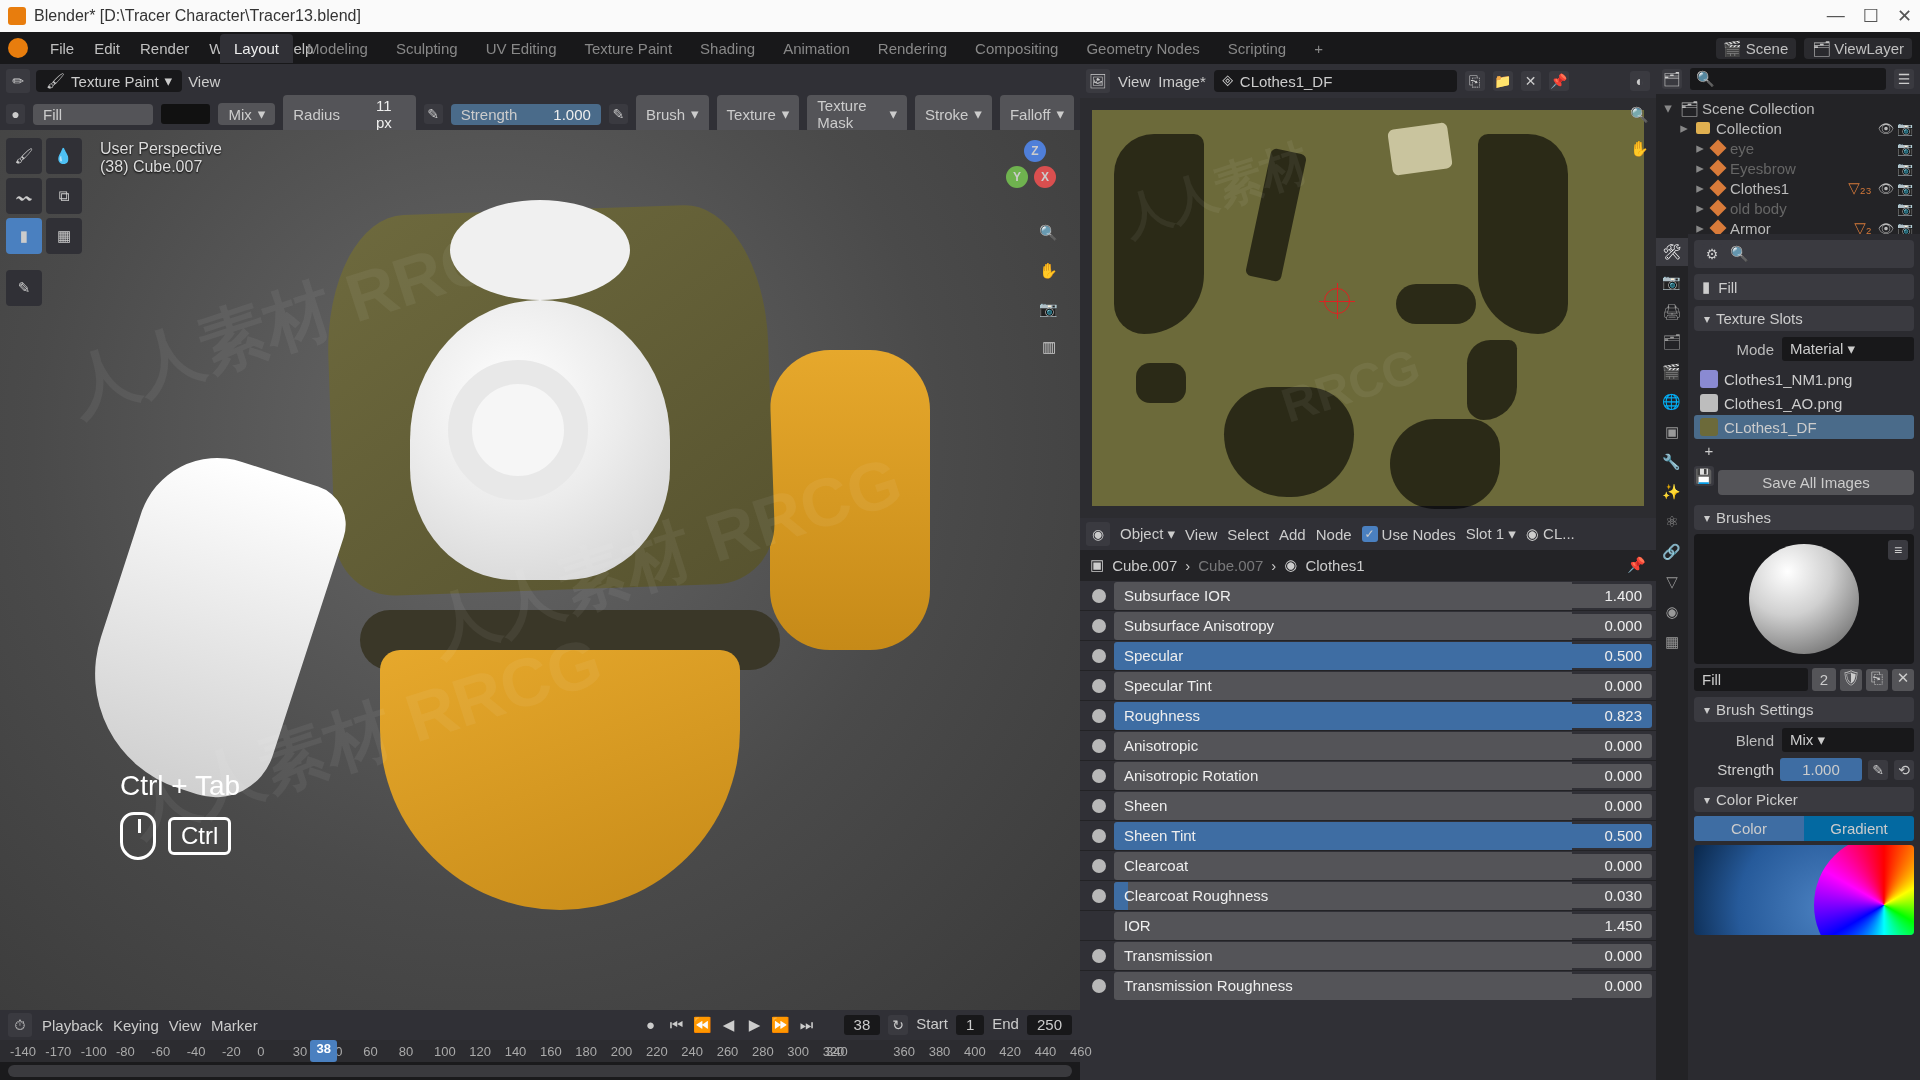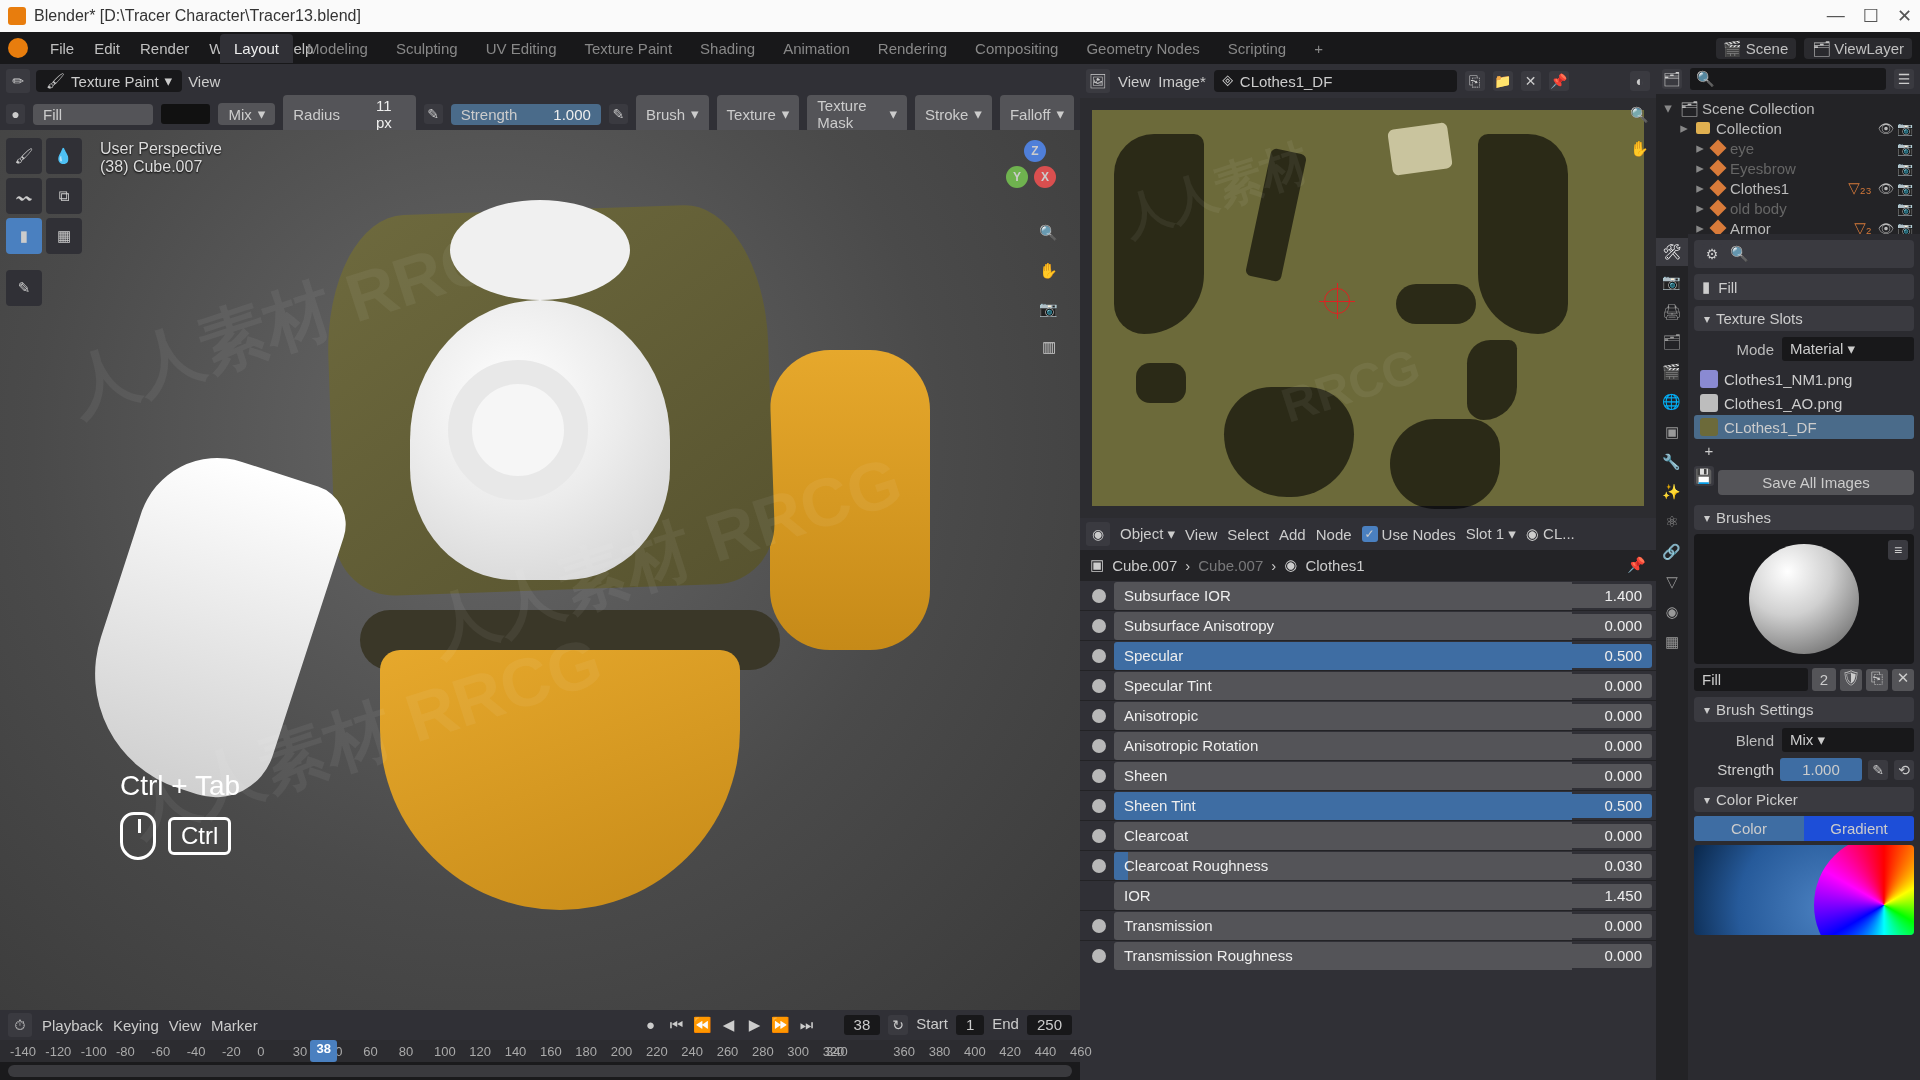--- a/index.html
+++ b/index.html
@@ -151,21 +151,21 @@
 .fill-row { display:flex; align-items:center; gap:4px; margin-top:4px;}
 .fill-row .nm { flex:1; background:#18181a; padding:3px 8px; border-radius:3px;}
 .fill-row .n { background:#545458; padding:3px 8px; border-radius:3px;}
 .fill-row .btn { width:22px; height:22px; background:#545458; border-radius:3px; text-align:center;}
 .strength-row { display:flex; align-items:center; gap:6px;}
 .strength-row .lab { width:80px; text-align:right;}
 .strength-row .bar { flex:1; background:#3e6da3; padding:3px; text-align:center; border-radius:3px;}
 .color-grad { display:flex; margin-top:4px;}
 .color-grad .half { flex:1; text-align:center; padding:4px; }
 .color-grad .half.active { background:#3e6da3; border-radius:3px 0 0 3px;}
-.color-grad .half:last-child { background:#1d4ed8; border-radius:0 3px 3px 0;}
+.color-grad .half:last-child { background:#0369a1; border-radius:0 3px 3px 0;}
 .picker { height:90px; background:radial-gradient(circle at 60% 70%, #4a80c0 0%, #265a9a 60%, #0a274a 100%); border-radius:4px; margin-top:4px; position:relative; overflow:hidden;}
 .picker .ring { position:absolute; right:-40px; bottom:-40px; width:140px; height:140px; border-radius:50%; background:conic-gradient(red,yellow,lime,cyan,blue,magenta,red);}
 
 
 .wm { position:absolute; color:rgba(255,255,255,0.06); font-size:68px; font-weight:bold; transform:rotate(-18deg); pointer-events:none; white-space:nowrap;}
 
 
 .ib { width:24px; height:24px; background:#3a3a40; border-radius:3px; display:flex; align-items:center; justify-content:center; font-size:14px;}
 .ib.sm { width:20px; height:20px;}
 
@@ -347,21 +347,21 @@
           <div class="fbox"><span>38</span></div>
           <div class="ib sm">↻</div>
           <span>Start</span>
           <div class="fbox"><span>1</span></div>
           <span>End</span>
           <div class="fbox"><span>250</span></div>
         </div>
       </div>
       <div class="tl-ruler" id="tl-ruler">
           <span class="tick" style="left: 10px;">-140</span>
-          <span class="tick" style="left: 45.3333px;">-120</span>
+          <span class="tick" style="left: 45.3333px;">-170</span>
           <span class="tick" style="left: 80.6667px;">-100</span>
           <span class="tick" style="left: 116px;">-80</span>
           <span class="tick" style="left: 151.333px;">-60</span>
           <span class="tick" style="left: 186.667px;">-40</span>
           <span class="tick" style="left: 222px;">-20</span>
           <span class="tick" style="left: 257.333px;">0</span>
           <span class="tick" style="left: 292.667px;">30</span>
           <span class="tick" style="left: 328px;">40</span>
           <span class="tick" style="left: 363.333px;">60</span>
           <span class="tick" style="left: 398.667px;">80</span>
@@ -479,20 +479,27 @@
         </div>
         <div class="prop-row">
           <div class="dot"></div>
           <div class="lbl">
             <span>Specular Tint</span>
           </div>
           <div class="val">0.000</div>
         </div>
         <div class="prop-row">
           <div class="dot"></div>
+          <div class="lbl sel">
+            <span>Roughness</span>
+          </div>
+          <div class="val sel">0.823</div>
+        </div>
+        <div class="prop-row">
+          <div class="dot"></div>
           <div class="lbl">
             <span>Anisotropic</span>
           </div>
           <div class="val">0.000</div>
         </div>
         <div class="prop-row">
           <div class="dot"></div>
           <div class="lbl">
             <span>Anisotropic Rotation</span>
           </div>

